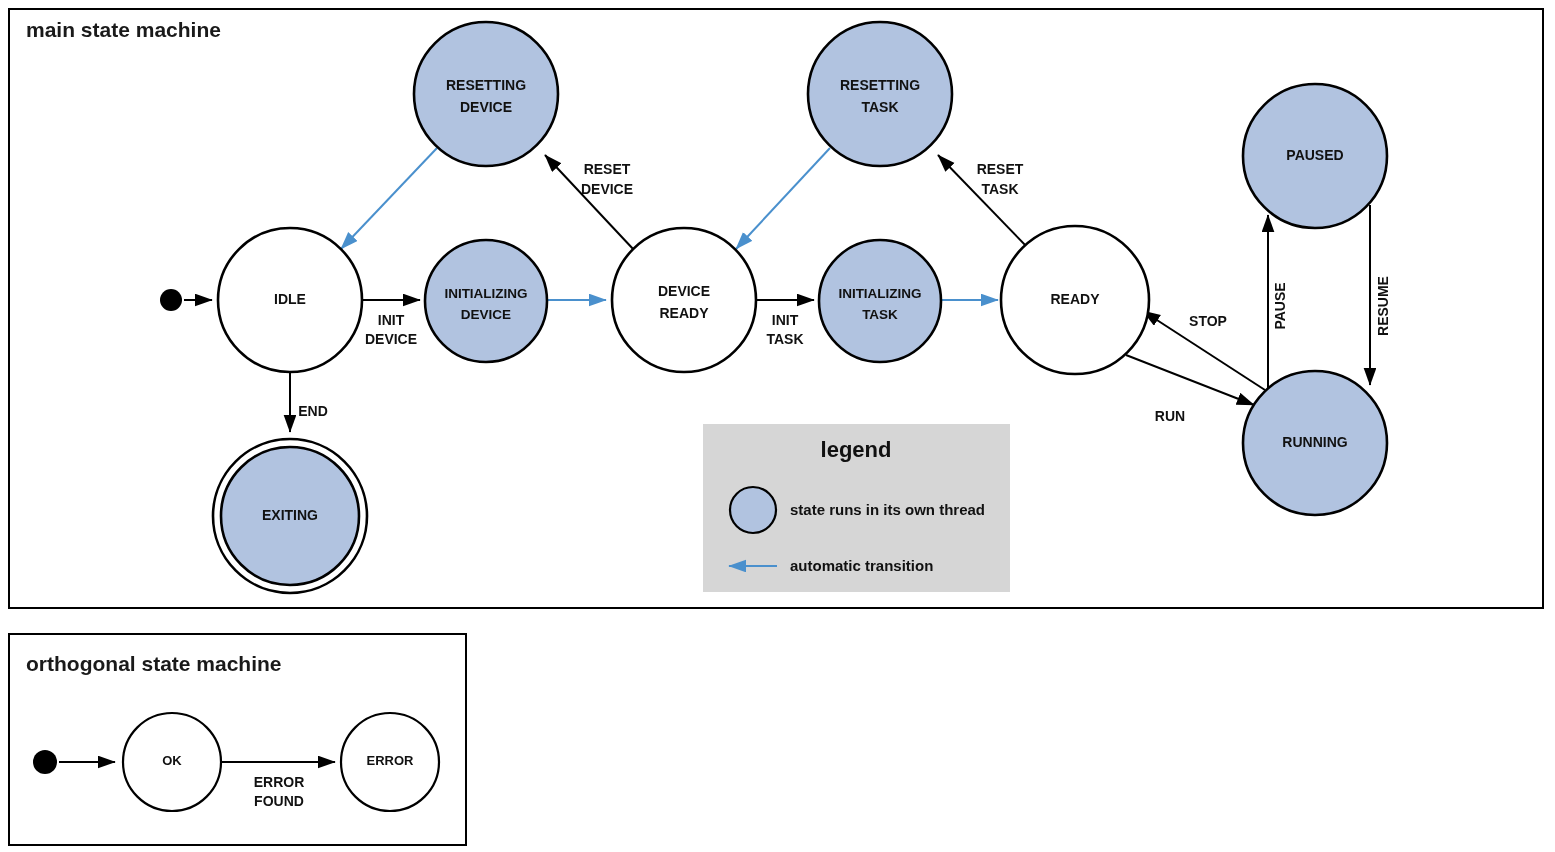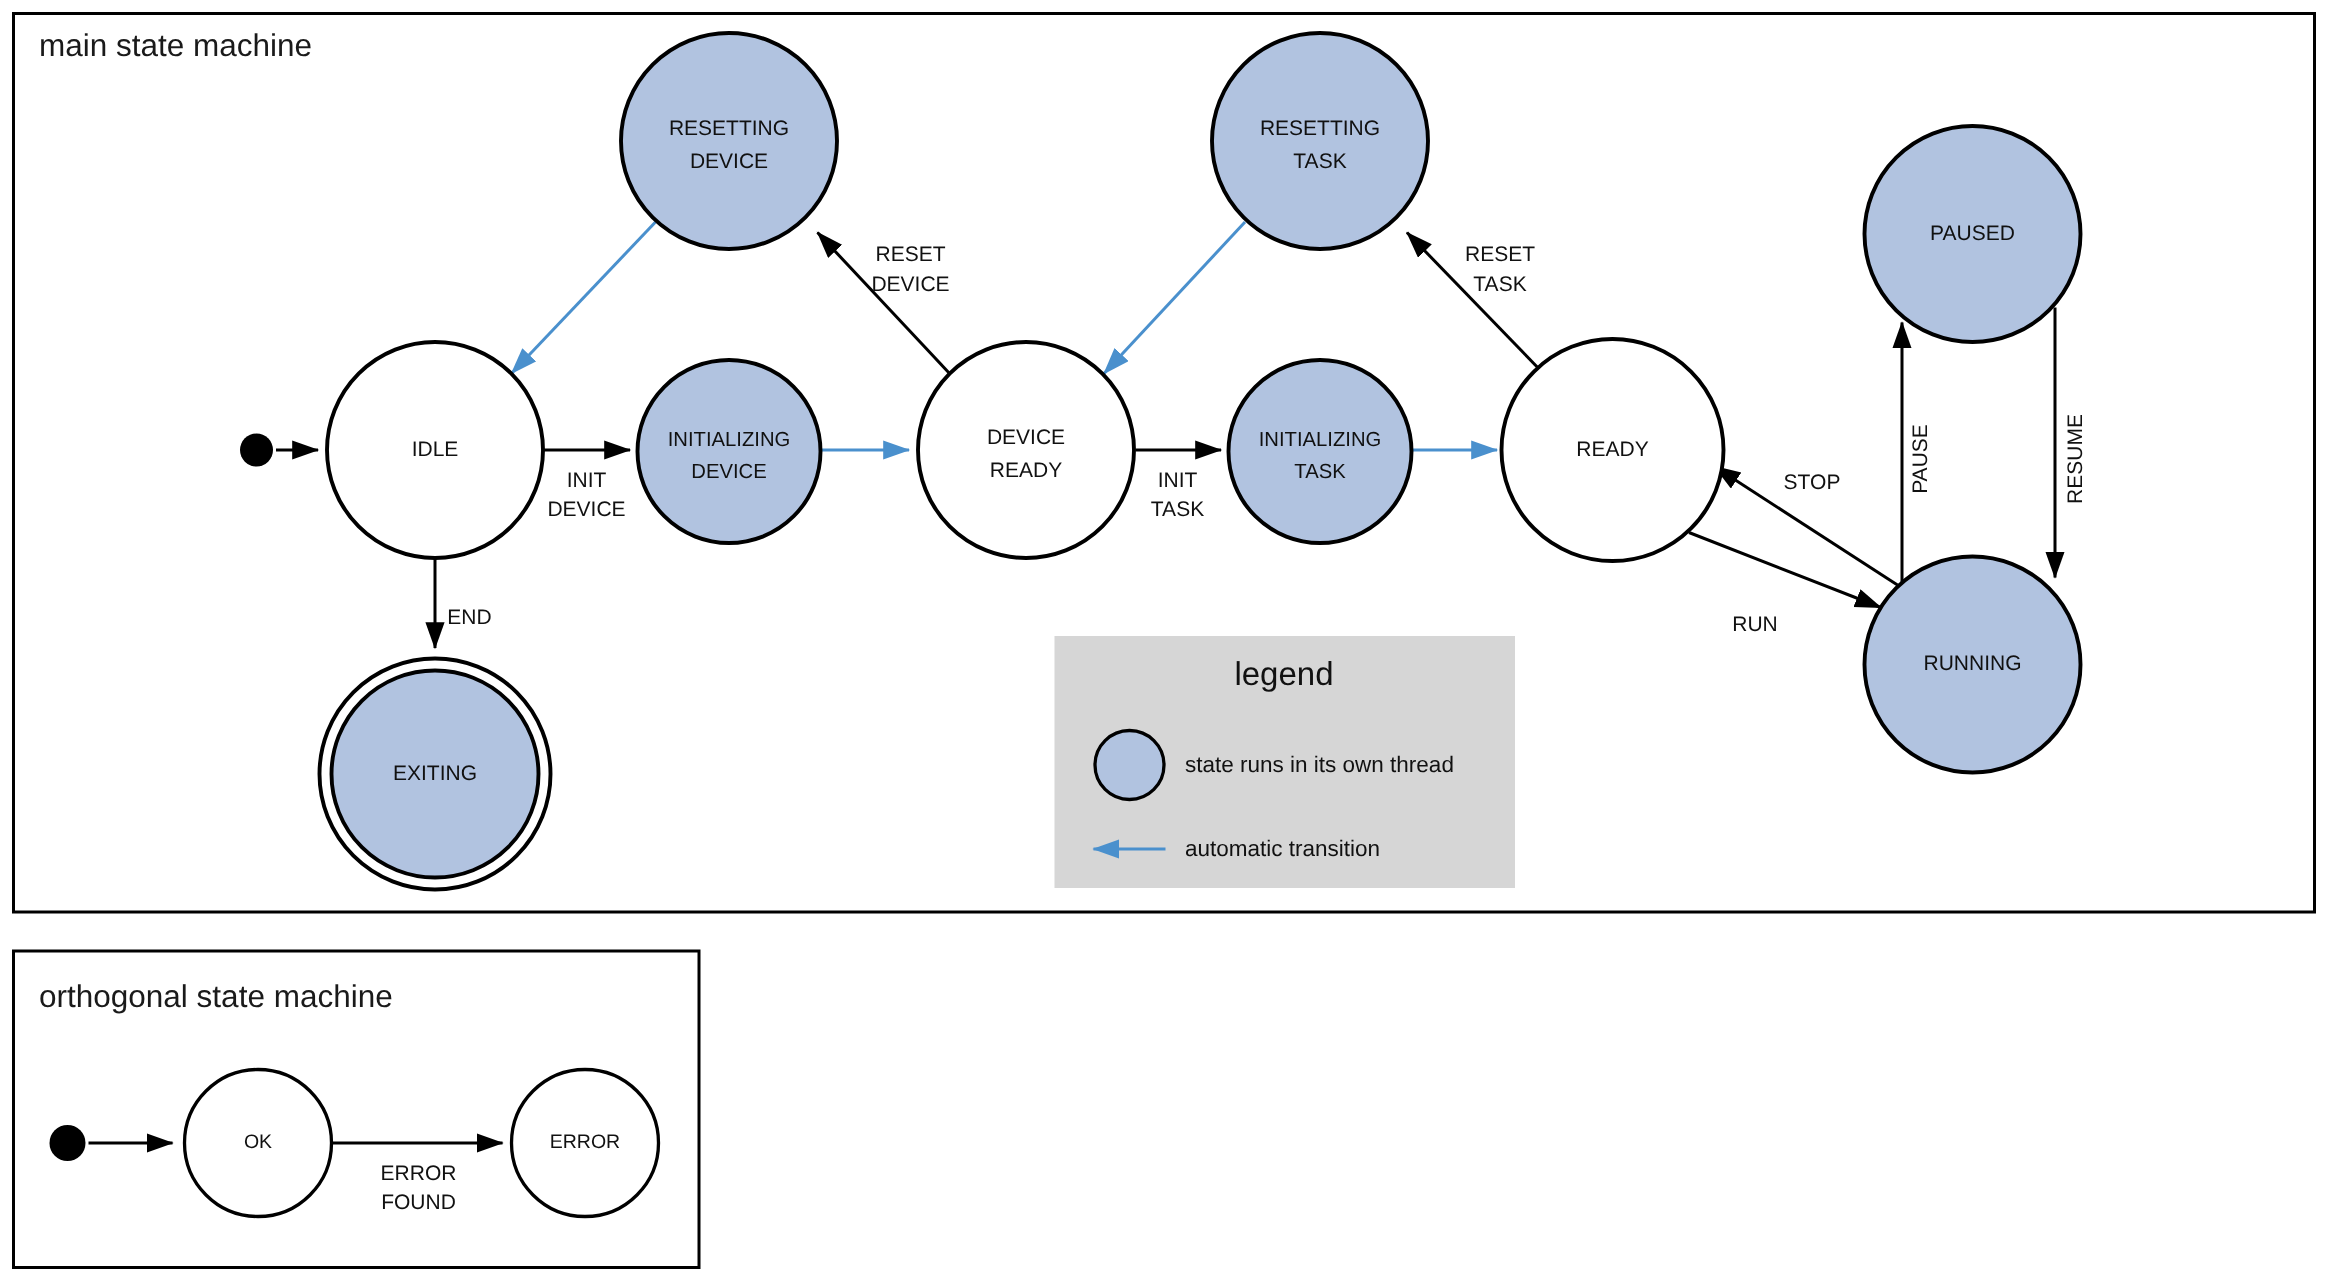--- a/index.html
+++ b/index.html
@@ -11,20 +11,21 @@
   body {
     font-family: "Liberation Sans", sans-serif;
     width: 1555px;
     height: 852px;
     overflow: hidden;
   }
   #canvas-root {
     position: relative;
     width: 1291px;
     height: 852px;
+    font-weight: bold;
   }
   svg.diagram {
     display: block;
     width: 1555px;
     height: 852px;
   }
   .frame-rect {
     fill: #ffffff;
     stroke: #000000;
     stroke-width: 2;

